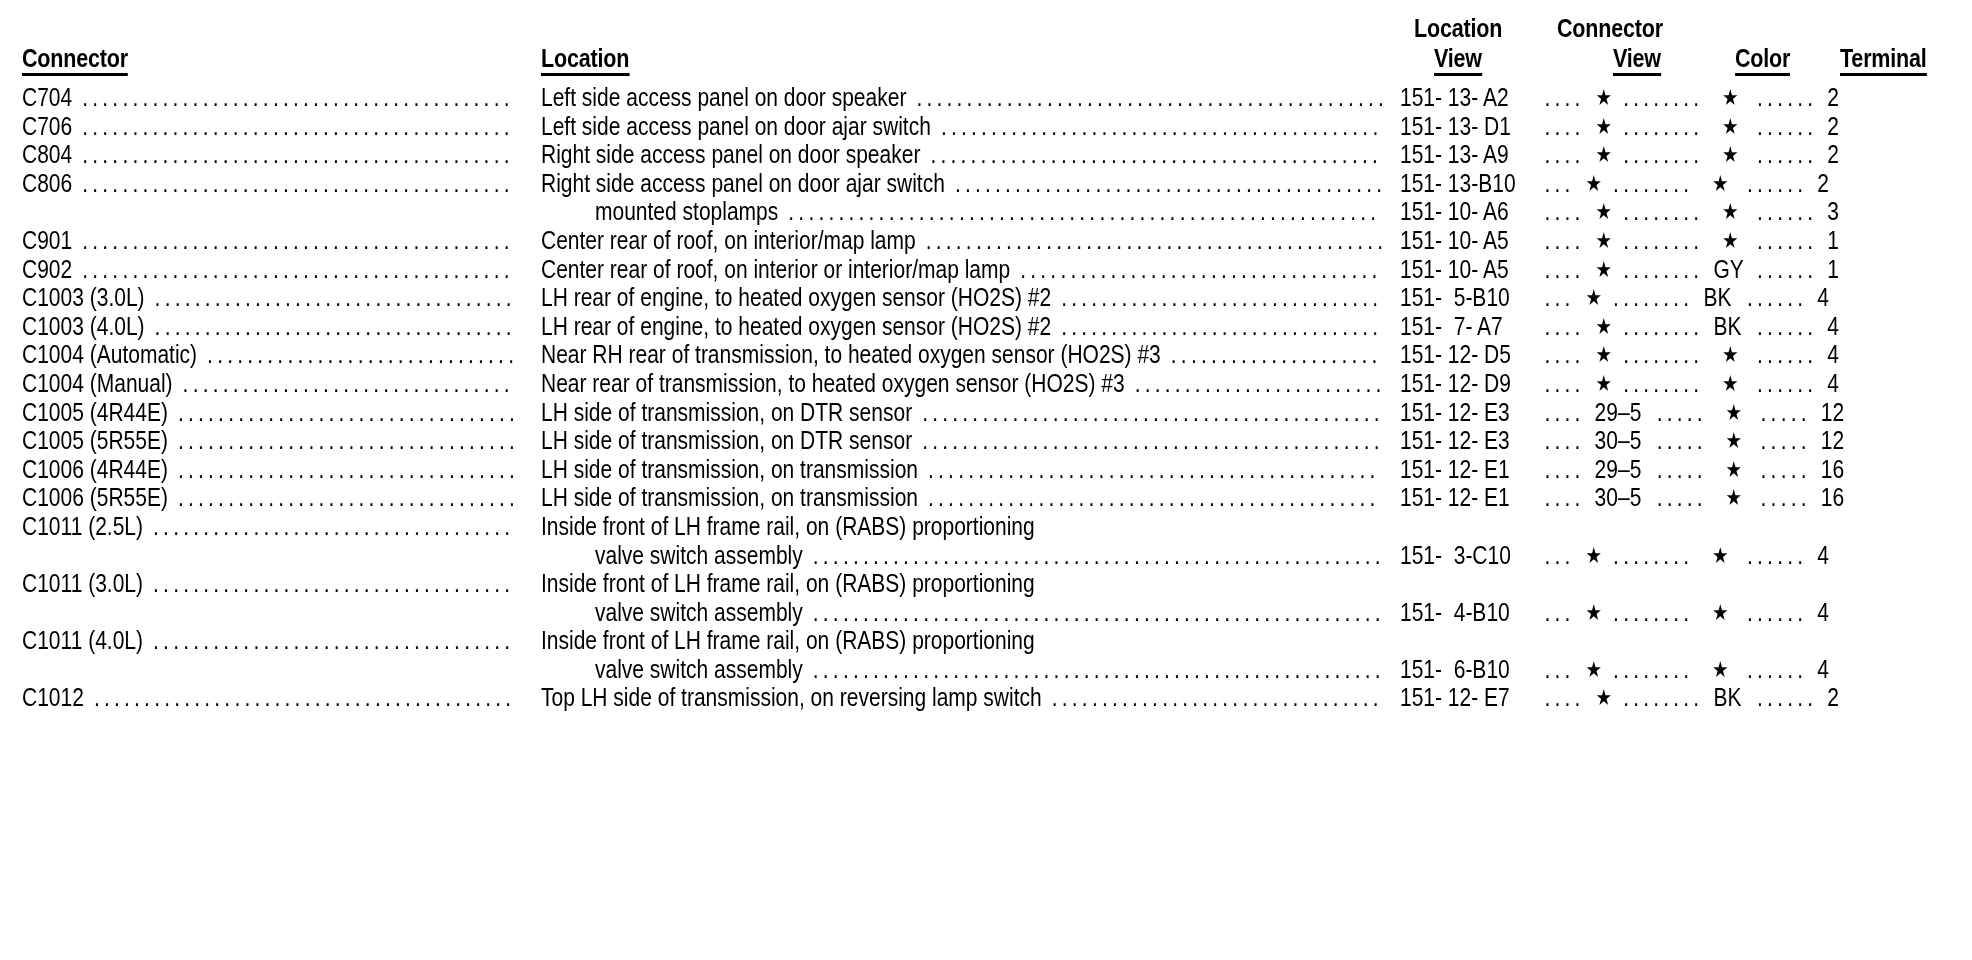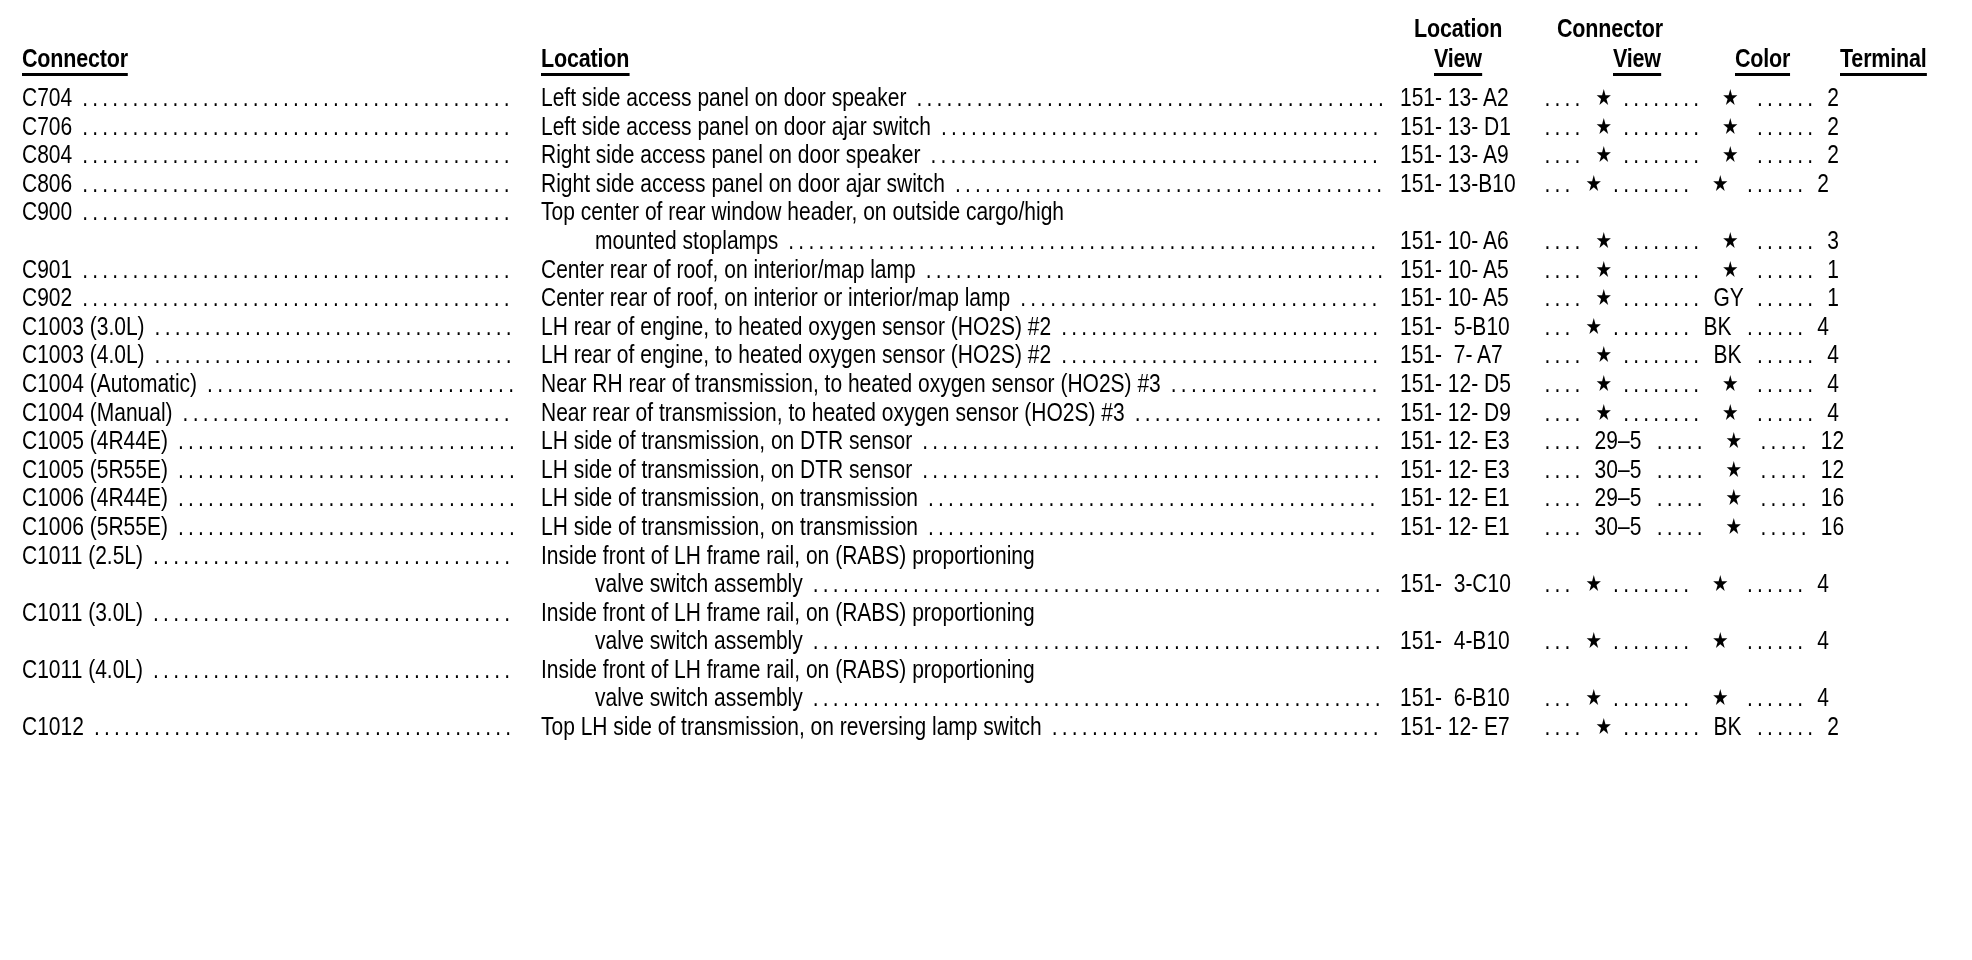--- a/index.html
+++ b/index.html
@@ -70,24 +70,20 @@
       </div>
       <div class="row">
         <div class="seg c-conn"><span>C804</span><span class="lead"> ...........................................</span></div>
         <div class="seg c-loc"><span>Right side access panel on door speaker</span><span class="lead"> .............................................</span></div>
         <div class="seg c-page"><span style="display: inline-block; width: 160px; white-space: pre;">151- 13- A9</span><span class="lead"> .... </span><span class="star" style="display: inline-block; width: 22px; text-align: center;">★</span><span class="lead"> ........ </span><span class="star" style="display: inline-block; width: 40px; text-align: center;">★</span><span class="lead"> ...... </span><span>2</span></div>
       </div>
       <div class="row">
         <div class="seg c-conn"><span>C806</span><span class="lead"> ...........................................</span></div>
         <div class="seg c-loc"><span>Right side access panel on door ajar switch</span><span class="lead"> ...........................................</span></div>
         <div class="seg c-page"><span style="display: inline-block; width: 160px; white-space: pre;">151- 13-B10</span><span class="lead"> ... </span><span class="star" style="display: inline-block; width: 22px; text-align: center;">★</span><span class="lead"> ........ </span><span class="star" style="display: inline-block; width: 40px; text-align: center;">★</span><span class="lead"> ...... </span><span>2</span></div>
-      </div>
-      <div class="row">
-        <div class="seg c-conn"><span>C900</span><span class="lead"> ...........................................</span></div>
-        <div class="seg c-loc"><span>Top center of rear window header, on outside cargo/high</span></div>
       </div>
       <div class="row">
         <div class="seg c-conn"></div>
         <div class="seg c-loc" style="left: 595px;"><span>mounted stoplamps</span><span class="lead"> ...........................................................</span></div>
         <div class="seg c-page"><span style="display: inline-block; width: 160px; white-space: pre;">151- 10- A6</span><span class="lead"> .... </span><span class="star" style="display: inline-block; width: 22px; text-align: center;">★</span><span class="lead"> ........ </span><span class="star" style="display: inline-block; width: 40px; text-align: center;">★</span><span class="lead"> ...... </span><span>3</span></div>
       </div>
       <div class="row">
         <div class="seg c-conn"><span>C901</span><span class="lead"> ...........................................</span></div>
         <div class="seg c-loc"><span>Center rear of roof, on interior/map lamp</span><span class="lead"> ..............................................</span></div>
         <div class="seg c-page"><span style="display: inline-block; width: 160px; white-space: pre;">151- 10- A5</span><span class="lead"> .... </span><span class="star" style="display: inline-block; width: 22px; text-align: center;">★</span><span class="lead"> ........ </span><span class="star" style="display: inline-block; width: 40px; text-align: center;">★</span><span class="lead"> ...... </span><span>1</span></div>

